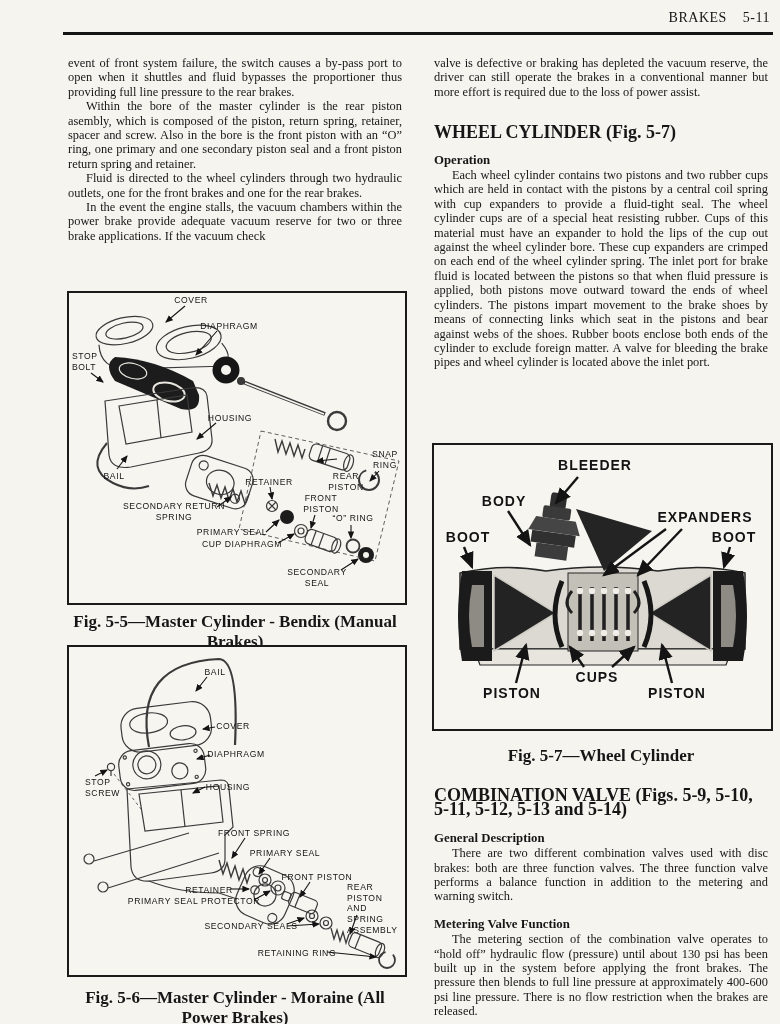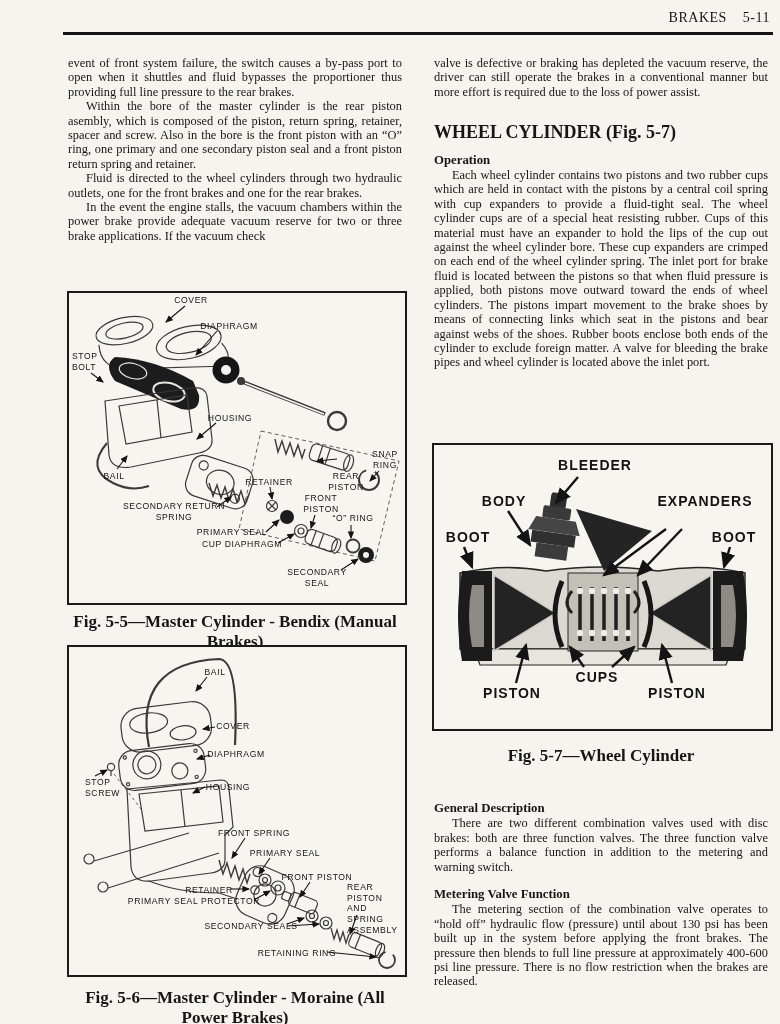--- a/index.html
+++ b/index.html
@@ -298,21 +298,21 @@
         <circle cx="194" cy="188" r="3.2"></circle>
     </g>
     <path d="M138 146 Q128 158 138 168" stroke="#1f1f1f" stroke-width="3" fill="none"></path>
     <path d="M200 146 Q210 158 200 168" stroke="#1f1f1f" stroke-width="3" fill="none"></path>
     <path d="M128 136 Q114 170 128 202" stroke="#161616" stroke-width="5" fill="none"></path>
     <path d="M210 136 Q224 170 210 202" stroke="#161616" stroke-width="5" fill="none"></path>
   </svg>
 <div class="fig-label big" style="left: 157px; top: 12px; transform: translateX(-50%); padding-left: 8px;">BLEEDER</div>
     <div class="fig-label big" style="left: 70px; top: 48px; transform: translateX(-50%);">BODY</div>
     <div class="fig-label big" style="left: 34px; top: 84px; transform: translateX(-50%);">BOOT</div>
-    <div class="fig-label big" style="left: 253px; top: 48px; transform: translateX(-50%); padding-left: 36px;">EXPANDERS</div>
+    <div class="fig-label big" style="left: 253px; top: 64px; transform: translateX(-50%); padding-left: 36px;">EXPANDERS</div>
     <div class="fig-label big" style="left: 300px; top: 84px; transform: translateX(-50%);">BOOT</div>
     <div class="fig-label big" style="left: 163px; top: 224px; transform: translateX(-50%);">CUPS</div>
     <div class="fig-label big" style="left: 78px; top: 240px; transform: translateX(-50%);">PISTON</div>
     <div class="fig-label big" style="left: 243px; top: 240px; transform: translateX(-50%);">PISTON</div>
     <svg class="label-overlay" width="337" height="284">
       <defs>
         <marker id="ah-fig57" markerWidth="7" markerHeight="7" refX="6" refY="3" orient="auto">
           <path d="M0,0 L7,3 L0,6 Z" fill="#141414"></path>
         </marker>
       </defs>
@@ -324,17 +324,18 @@
       <line x1="296" y1="102" x2="290" y2="122" stroke="#141414" stroke-width="2.4" marker-end="url(#ah-fig57)"></line>
       <line x1="150" y1="222" x2="136" y2="202" stroke="#141414" stroke-width="2.4" marker-end="url(#ah-fig57)"></line>
       <line x1="178" y1="222" x2="200" y2="202" stroke="#141414" stroke-width="2.4" marker-end="url(#ah-fig57)"></line>
       <line x1="82" y1="238" x2="92" y2="200" stroke="#141414" stroke-width="2.4" marker-end="url(#ah-fig57)"></line>
       <line x1="238" y1="238" x2="228" y2="200" stroke="#141414" stroke-width="2.4" marker-end="url(#ah-fig57)"></line>
     </svg>
   </div>
 <div class="caption" id="cap57">Fig. 5-7—Wheel Cylinder</div>
 
 <div class="col" id="combo-col">
+  <div class="h2">COMBINATION VALVE (Figs. 5-9, 5-10, 5-11, 5-12, 5-13 and 5-14)</div>
   <div class="h3">General Description</div>
   <p class="ind">There are two different combination valves used with disc brakes: both are three function valves. The three function valve performs a balance function in addition to the metering and warning switch.</p>
   <div class="h3">Metering Valve Function</div>
   <p class="ind">The metering section of the combination valve operates to “hold off” hydraulic flow (pressure) until about 130 psi has been built up in the system before applying the front brakes. The pressure then blends to full line pressure at approximately 400-600 psi line pressure. There is no flow restriction when the brakes are released.</p>
 </div>
 
 </body></html>

